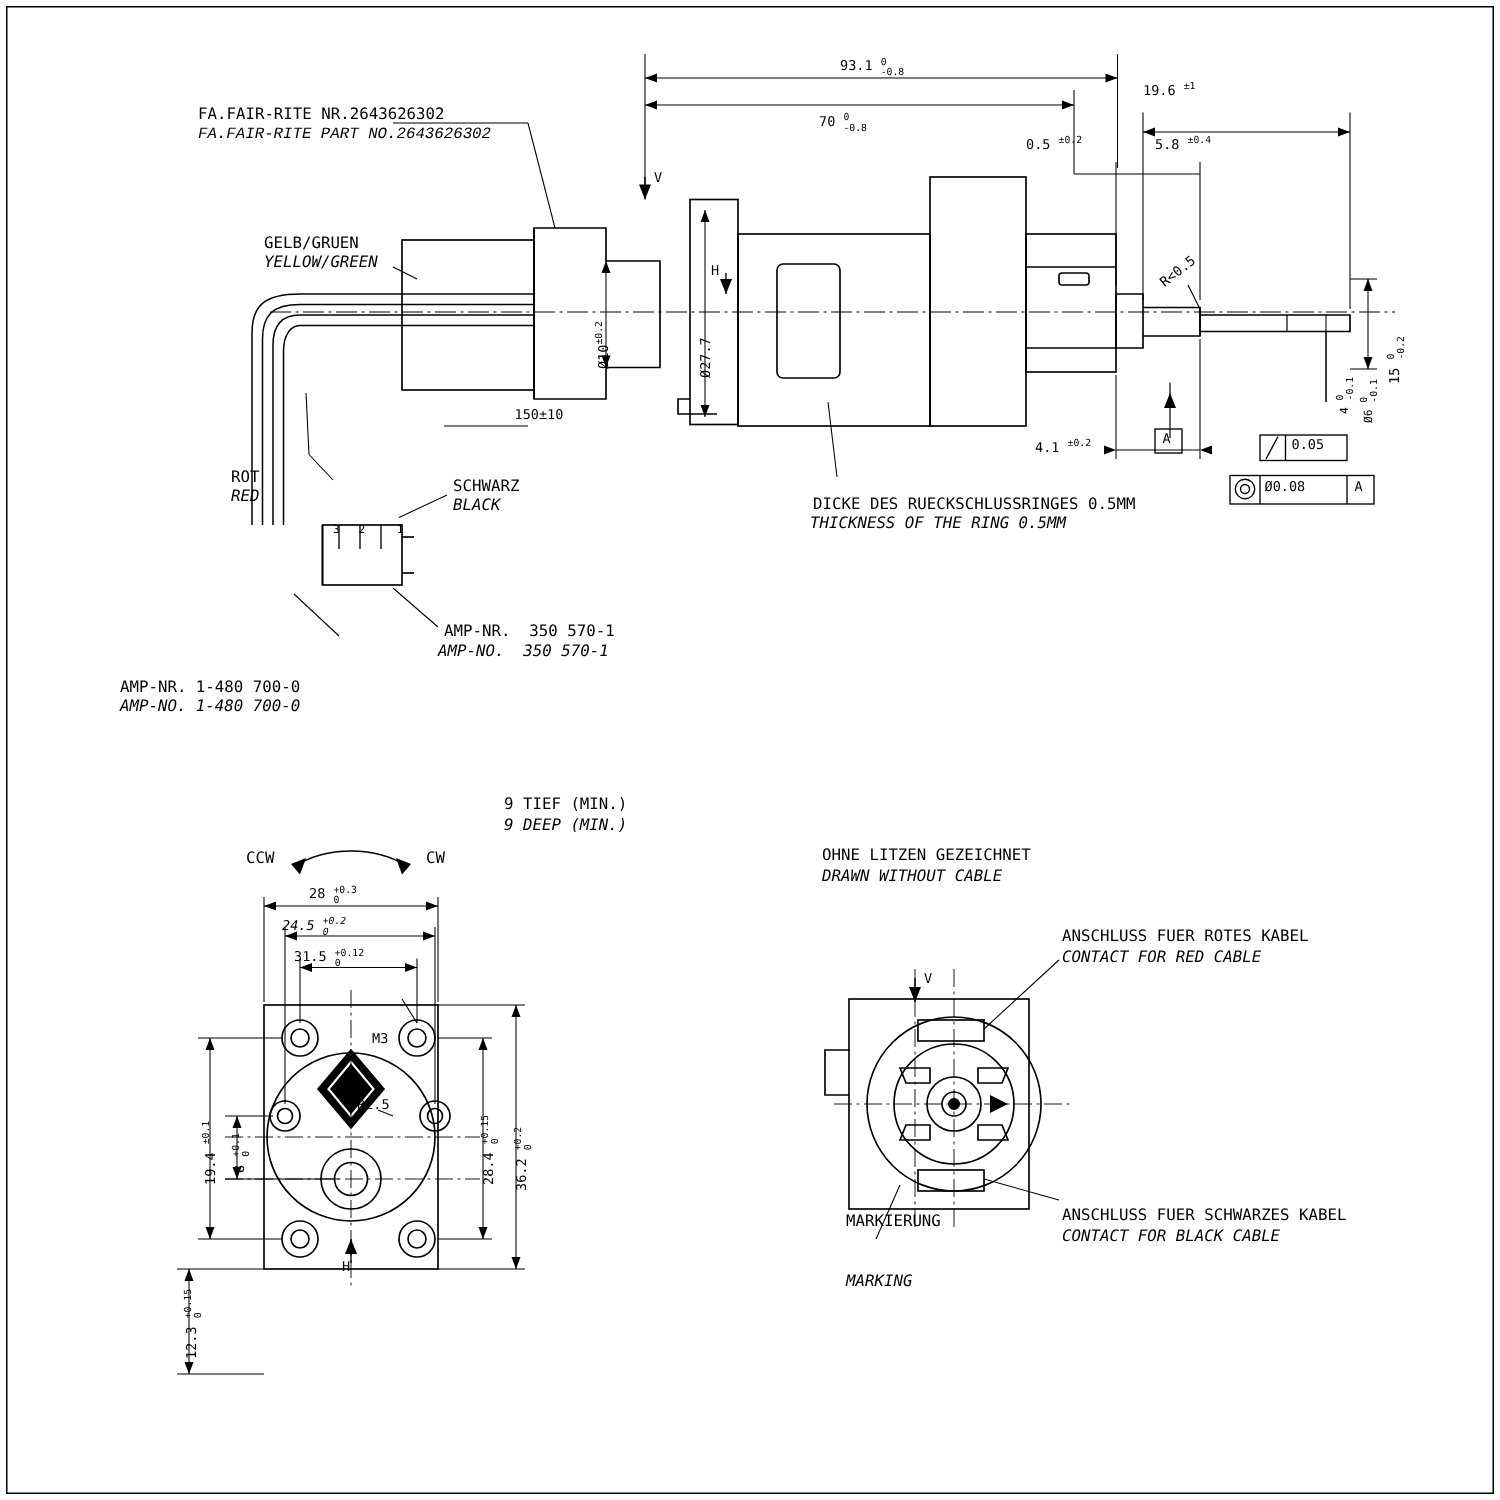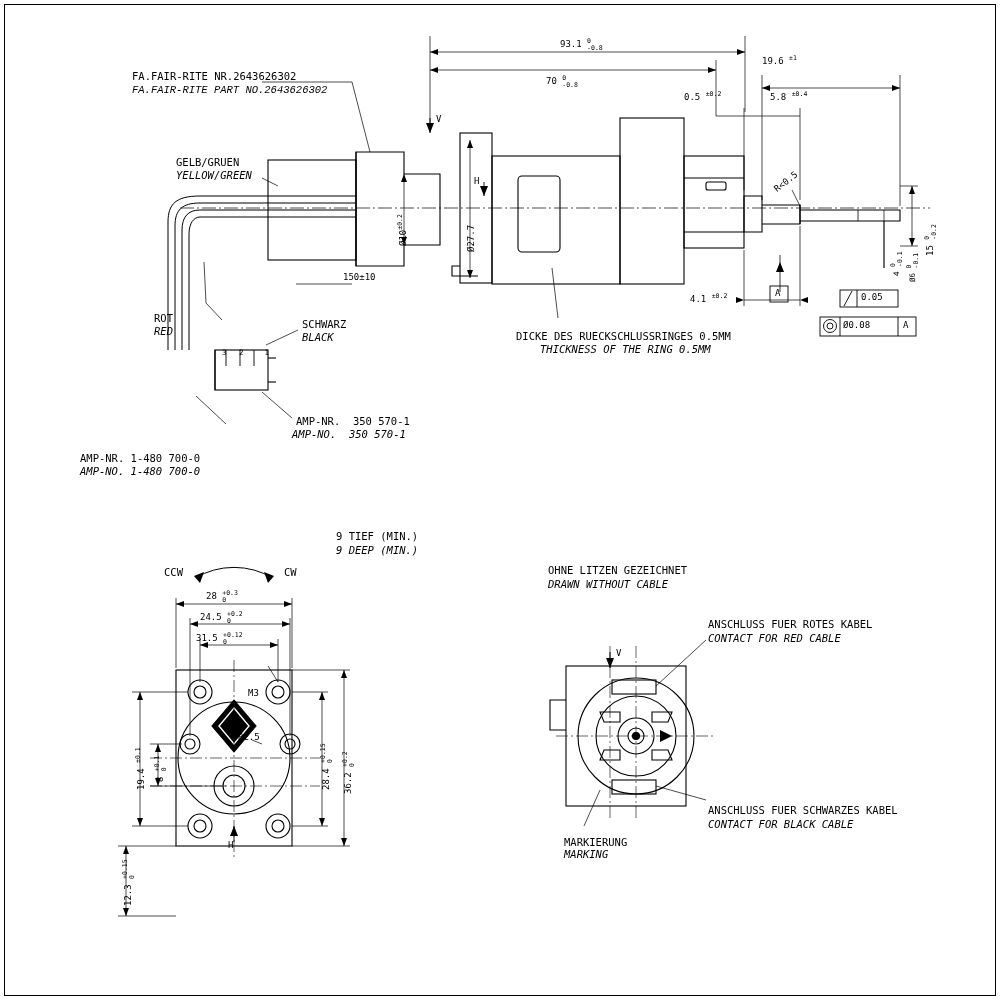--- a/index.html
+++ b/index.html
@@ -340,21 +340,21 @@
   <div class="lbl sm" style="left:296px;top:272px;margin-left:47px;">150±10</div>
 
   <div class="lbl xs" style="left:222px;top:348px;letter-spacing:4px;">3 2  1</div>
 
   <div class="lbl" style="left:296px;top:415px;">AMP-NR.  350 570-1</div>
   <div class="lbl it" style="left:292px;top:428px;">AMP-NO.  350 570-1</div>
 
   <div class="lbl" style="left:80px;top:452px;">AMP-NR. 1-480 700-0</div>
   <div class="lbl it" style="left:80px;top:465px;">AMP-NO. 1-480 700-0</div>
 
-  <div class="lbl" style="left:516px;top:330px;">DICKE DES RUECKSCHLUSSRINGES 0.5MM</div>
+  <div class="lbl" style="left:542px;top:330px;">DICKE DES RUECKSCHLUSSRINGES 0.5MM</div>
   <div class="lbl it" style="left:540px;top:343px;">THICKNESS OF THE RING 0.5MM</div>
 
   <div class="lbl sm" style="left:560px;top:38px;"><span>93.1</span> <span class="stk">0<br>-0.8</span></div>
   <div class="lbl sm" style="left:546px;top:75px;"><span>70</span> <span class="stk">0<br>-0.8</span></div>
   <div class="lbl sm" style="left:762px;top:56px;"><span>19.6</span> <span class="sup">±1</span></div>
   <div class="lbl sm" style="left:684px;top:92px;"><span>0.5</span> <span class="sup">±0.2</span></div>
   <div class="lbl sm" style="left:770px;top:92px;"><span>5.8</span> <span class="sup">±0.4</span></div>
   <div class="lbl sm" style="left:690px;top:294px;"><span>4.1</span> <span class="sup">±0.2</span></div>
 
   <div class="lbl sm rot90" style="left:398px;top:246px;"><span>Ø10</span><span class="sup">±0.2</span></div>
@@ -375,34 +375,34 @@
 
   <div class="lbl" style="left:336px;top:530px;">9 TIEF (MIN.)</div>
   <div class="lbl it" style="left:336px;top:544px;">9 DEEP (MIN.)</div>
   <div class="lbl" style="left:164px;top:566px;">CCW</div>
   <div class="lbl" style="left:284px;top:566px;">CW</div>
   <div class="lbl sm" style="left:248px;top:652px;margin-top:36px;">M3</div>
   <div class="lbl sm" style="left:238px;top:732px;">R2.5</div>
   <div class="lbl sm" style="left:228px;top:840px;">H</div>
 
   <div class="lbl sm" style="left:206px;top:590px;"><span>28</span> <span class="stk">+0.3<br>0</span></div>
-  <div class="lbl sm" style="left:200px;top:611px;"><span>24.5</span> <span class="stk">+0.2<br>0</span></div>
+  <div class="lbl sm" style="left:188px;top:611px;font-style:italic;"><span>24.5</span> <span class="stk">+0.2<br>0</span></div>
   <div class="lbl sm" style="left:196px;top:632px;"><span>31.5</span> <span class="stk">+0.12<br>0</span></div>
   <div class="lbl sm rot90" style="left:136px;top:790px;"><span>19.4</span> <span class="sup">±0.1</span></div>
   <div class="lbl sm rot90" style="left:154px;top:782px;"><span>8</span> <span class="stk">+0.1<br>0</span></div>
   <div class="lbl sm rot90" style="left:320px;top:790px;"><span>28.4</span> <span class="stk">+0.15<br>0</span></div>
   <div class="lbl sm rot90" style="left:342px;top:794px;"><span>36.2</span> <span class="stk">+0.2<br>0</span></div>
   <div class="lbl sm rot90" style="left:122px;top:906px;"><span>12.3</span> <span class="stk">+0.15<br>0</span></div>
 
   <div class="lbl" style="left:548px;top:564px;">OHNE LITZEN GEZEICHNET</div>
   <div class="lbl it" style="left:548px;top:578px;">DRAWN WITHOUT CABLE</div>
 
   <div class="lbl" style="left:708px;top:618px;">ANSCHLUSS FUER ROTES KABEL</div>
   <div class="lbl it" style="left:708px;top:632px;">CONTACT FOR RED CABLE</div>
 
   <div class="lbl" style="left:708px;top:804px;">ANSCHLUSS FUER SCHWARZES KABEL</div>
   <div class="lbl it" style="left:708px;top:818px;">CONTACT FOR BLACK CABLE</div>
 
-  <div class="lbl" style="left:564px;top:836px;">MARKIERUNG</div>
+  <div class="lbl" style="left:564px;top:808px;">MARKIERUNG</div>
   <div class="lbl it" style="left:564px;top:848px;">MARKING</div>
 
   <div class="lbl sm" style="left:616px;top:648px;">V</div>
 </div>
 
 </body></html>

